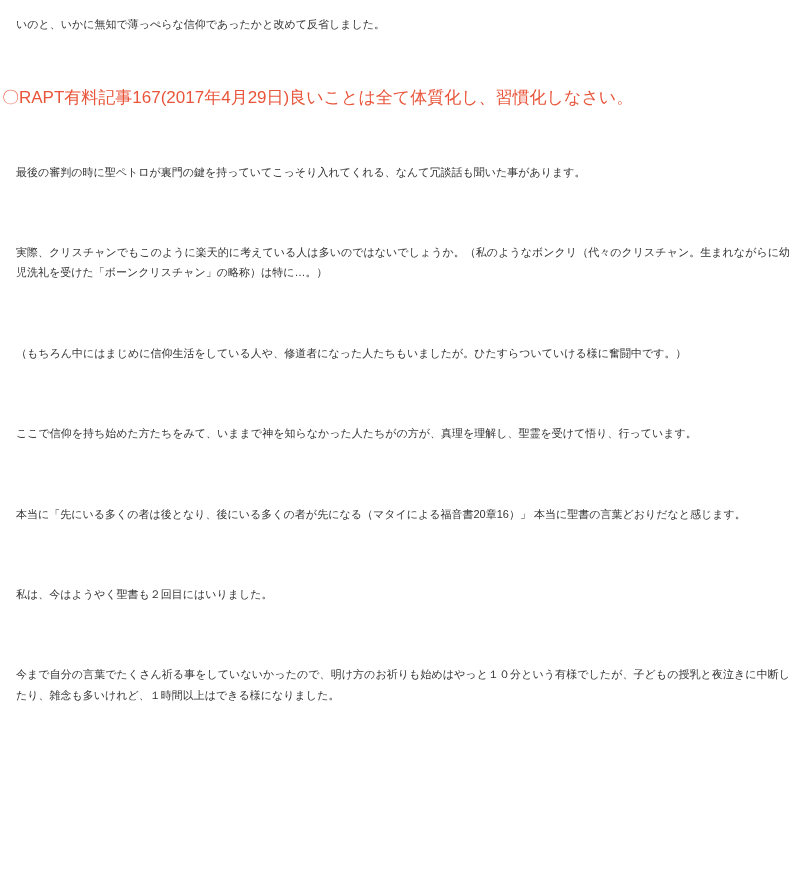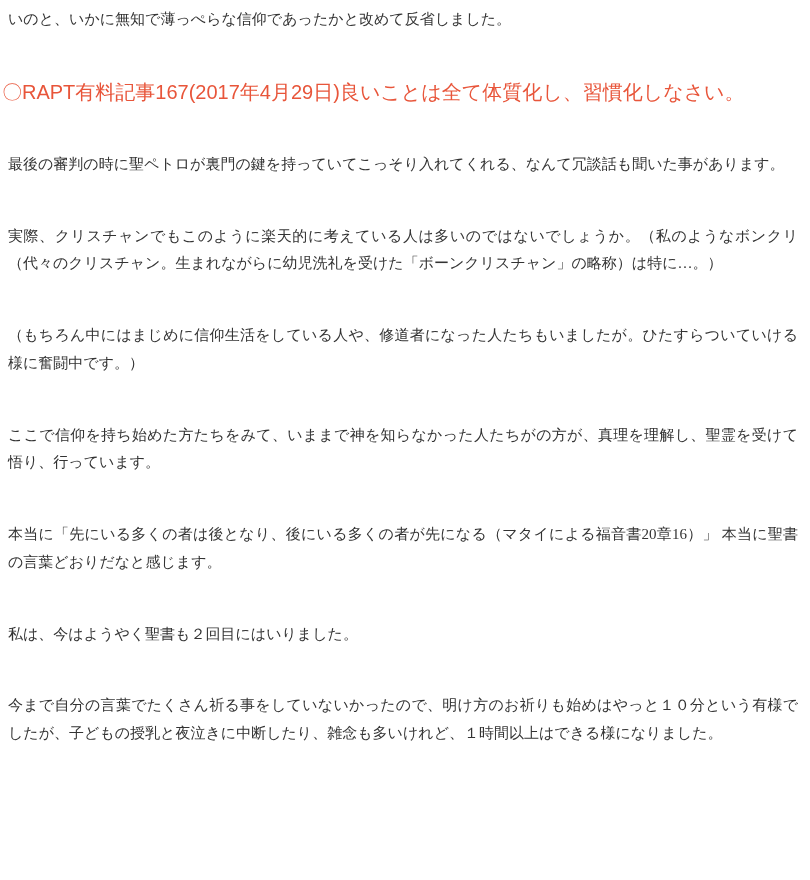--- a/index.html
+++ b/index.html
@@ -12,40 +12,39 @@
     min-height: 880px;
     font-family: "Liberation Sans", sans-serif;
     color: #333333;
   }
   .page {
     width: 810px;
     box-sizing: border-box;
     padding: 0 4px 0 2px;
   }
   .para {
-    font-size: 15px;
+    font-size: 11px;
     line-height: 1.85;
     color: #333333;
-    margin: 4px;
+    margin: 12px;
     padding: 0 4px 0 2px;
     text-align: justify;
     word-break: break-all;
-    font-family: Liberation Serif, serif;
   }
   .block {
     padding-top: 18px;
     padding-bottom: 18px;
   }
   .block.first {
     padding-top: 2px;
   }
   .link-para a {
     color: #e8553a;
     text-decoration: none;
-    font-size: 20px;
+    font-size: 17px;
     line-height: 1.85;
     text-align: center;
   }
 </style>
 </head>
 <body>
 
 <div class="page">
 
   <div class="block first">

